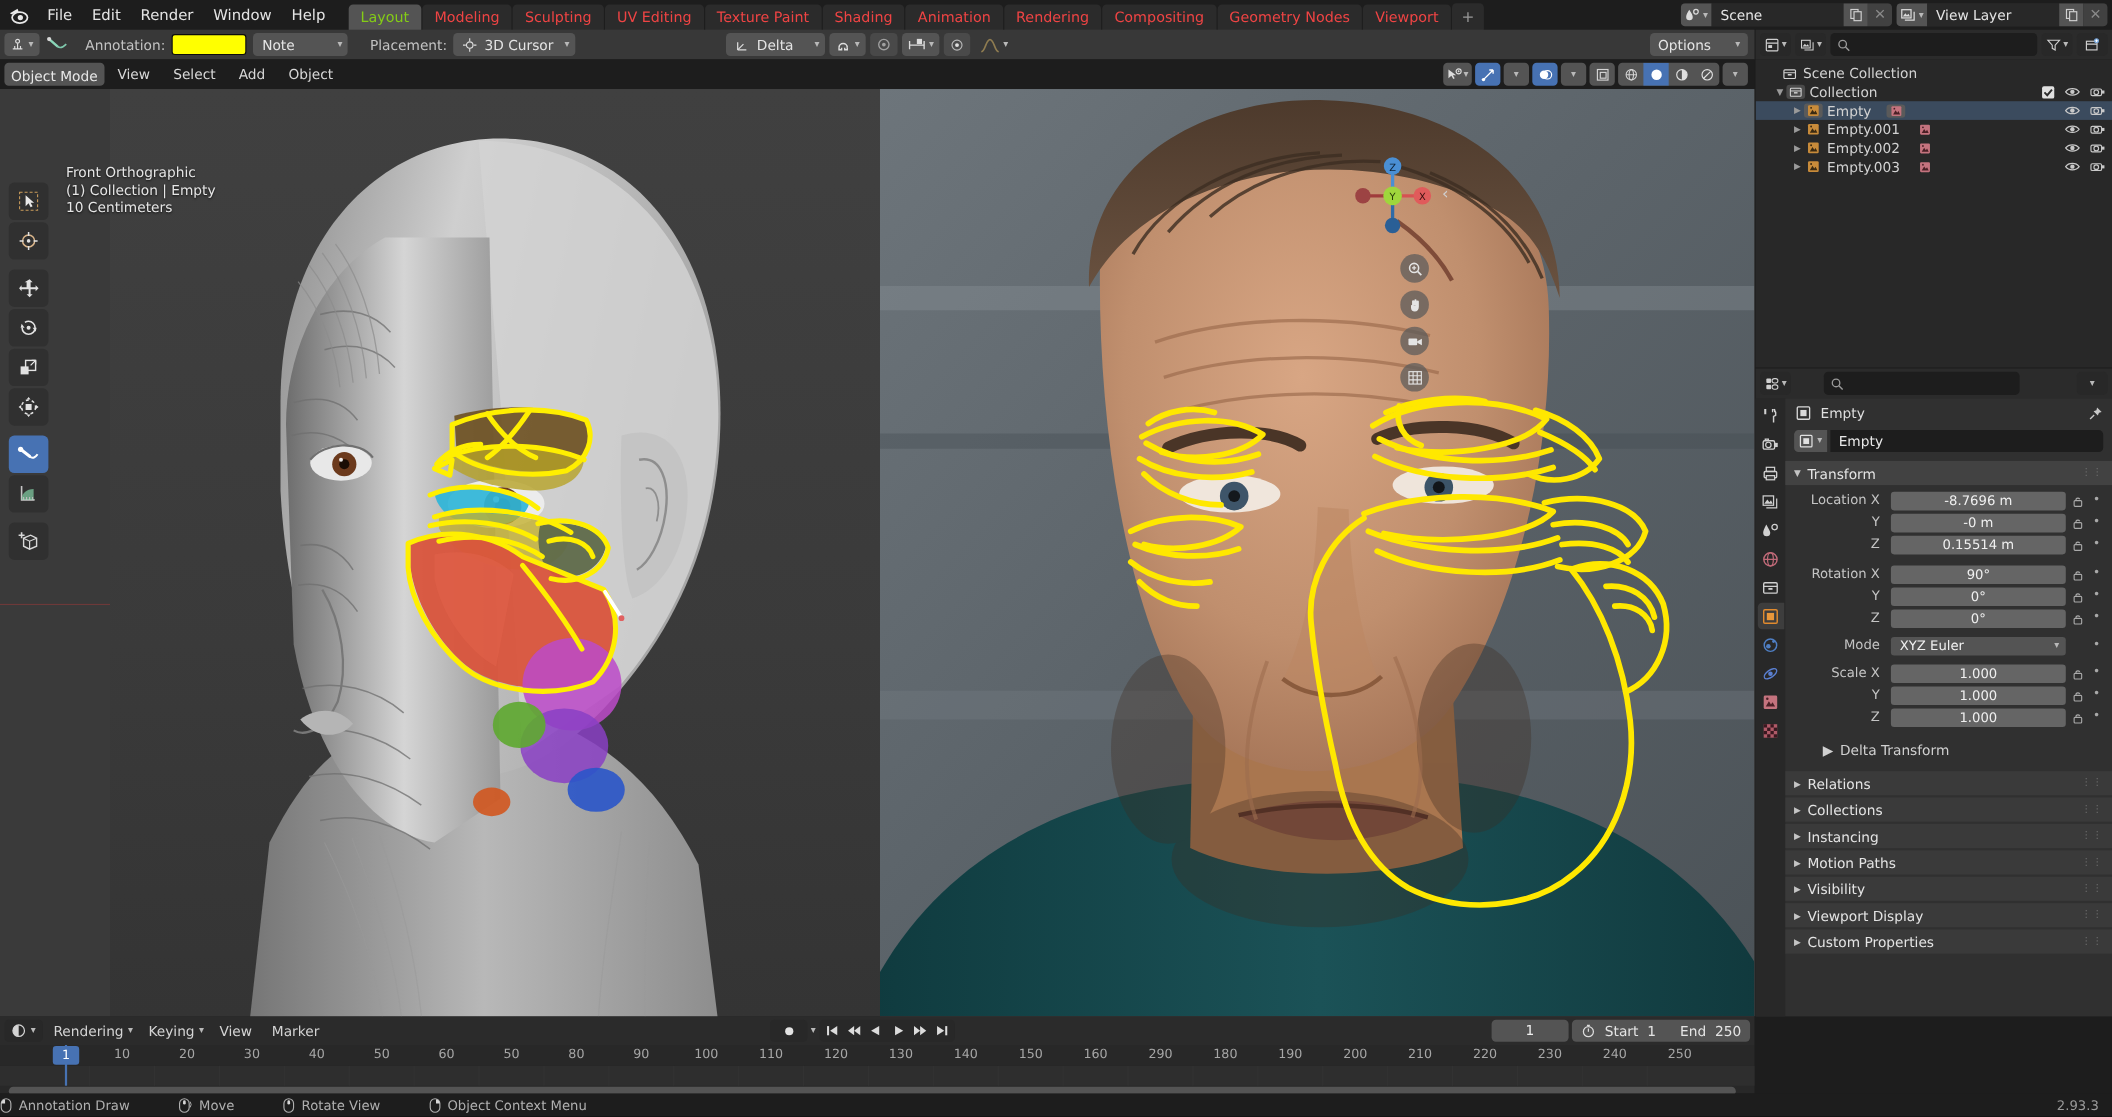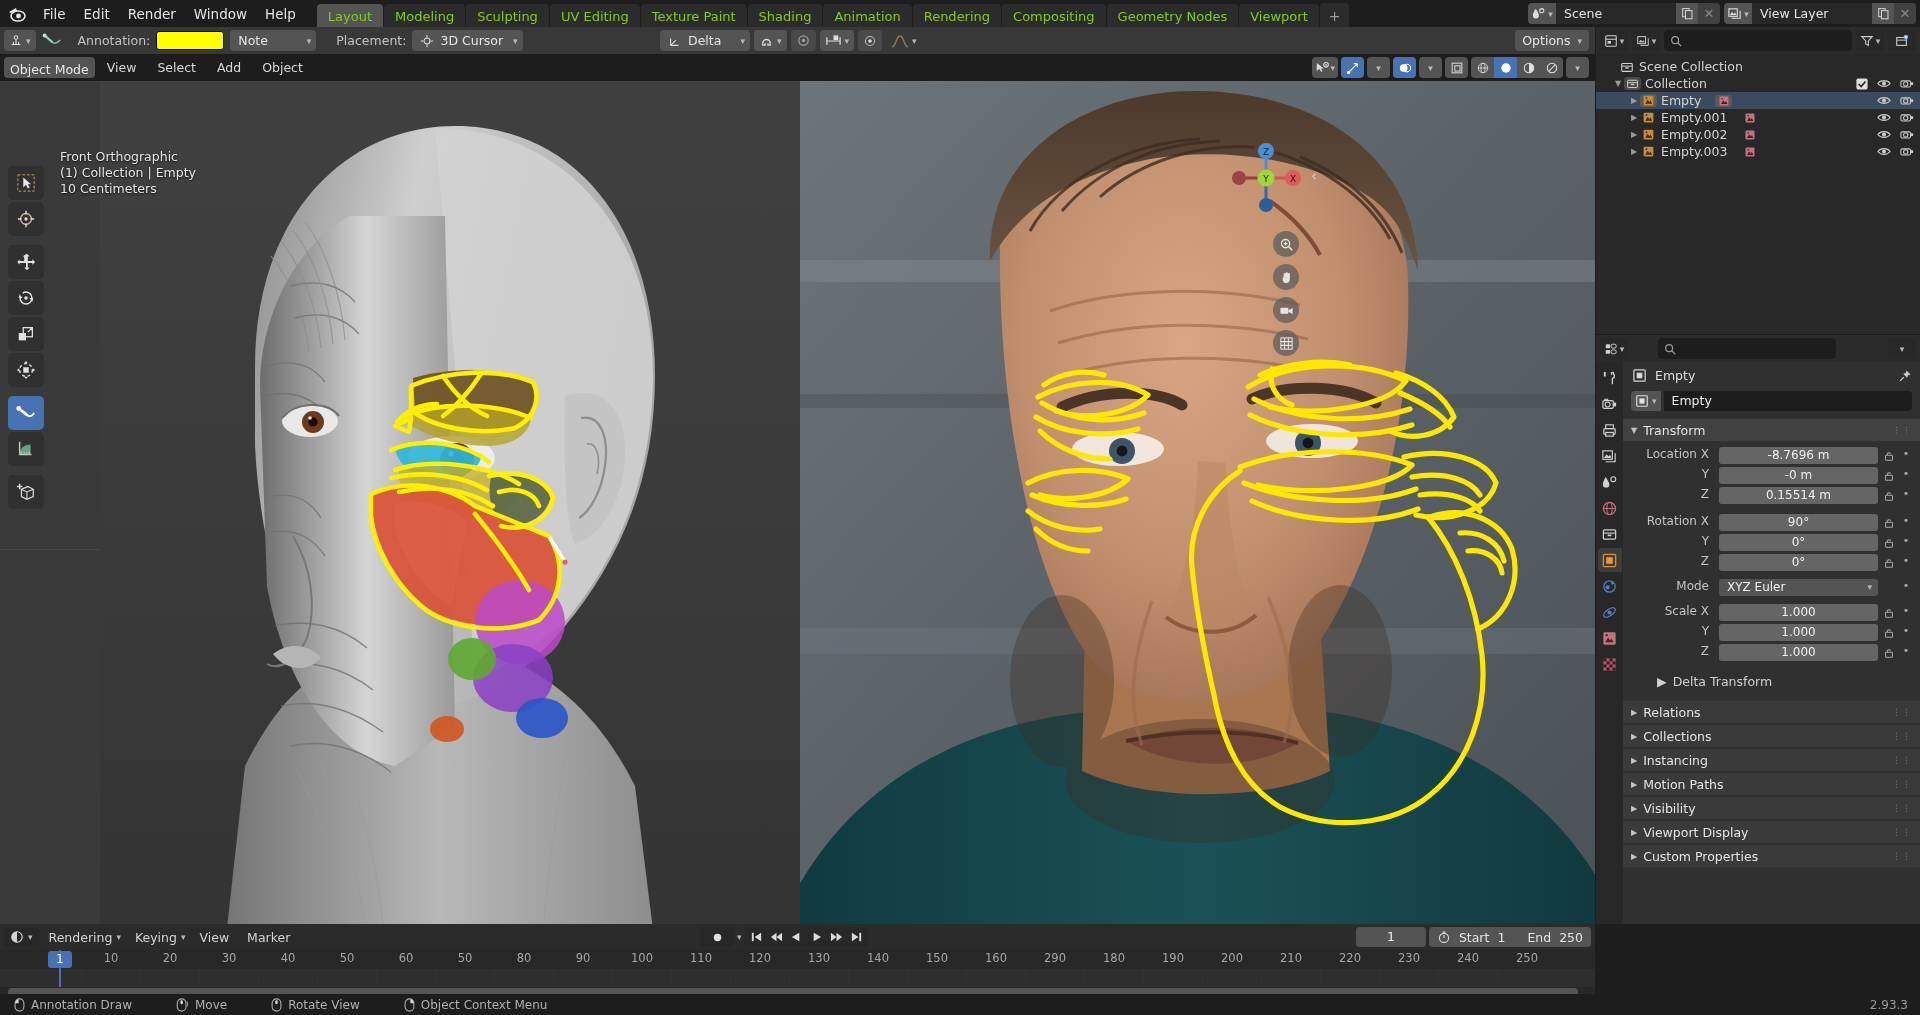--- a/index.html
+++ b/index.html
@@ -16,21 +16,21 @@
   .topbar{
     position:absolute; left:0; top:0; width:1920px; height:27px;
     background:#1d1d1d; display:flex; align-items:center; gap:0; padding-left:6px;
   }
   .blender-logo{ width:22px; height:22px; display:flex; align-items:center; justify-content:center; margin-right:6px;}
   .menu-item{
     padding:3px 9px; font-size:13.5px; color:#e4e4e4; border-radius:3px; white-space:nowrap;
   }
   .ws-tabs{ display:flex; align-items:center; margin-left:12px; gap:1px; height:27px;}
   .ws-tab{
-    padding:5px 11px 6px; font-size:13px; color:#84cc16; background:#2b2b2b;
+    padding:5px 11px 6px; font-size:13px; color:#ef4444; background:#2b2b2b;
     border-radius:4px 4px 0 0; white-space:nowrap; position:relative; top:3px;
   }
   .ws-tab.active{ background:#545454; color:#84cc16; }
   .ws-tab.plus{ background:#2b2b2b; color:#989898; padding:5px 9px 6px; font-size:14px;}
   .topbar-right{
     position:absolute; right:4px; top:2px; display:flex; align-items:center; gap:4px; height:23px;
   }
   .id-block{
     display:flex; align-items:center; height:21px; background:#282828; border-radius:4px; overflow:hidden;
   }
@@ -54,21 +54,21 @@
   .hdr-flat{ background:transparent; }
   .lbl{ color:#c3c3c3; font-size:12.5px; padding:0 6px 0 10px; white-space:nowrap;}
   .swatch{ width:68px; height:19px; background:#ffff00; border:1px solid #0c0c0c; border-radius:3px; }
   .dropdown{
     display:flex; align-items:center; justify-content:space-between; height:21px; background:#545454;
     border-radius:4px; padding:0 5px 0 8px; gap:10px; color:#e4e4e4; font-size:12.5px; min-width:62px;
   }
   .caret{ font-size:9px; color:#b9b9b9; }
   .options-btn{
     position:absolute; right:6px; top:3px; height:21px; background:#545454; border-radius:4px;
-    display:flex; align-items:center; padding:0 7px; gap:7px; font-size:12.5px; color:#e4e4e4;
+    display:flex; align-items:center; padding:0 7px; gap:22px; font-size:12.5px; color:#e4e4e4;
   }
 
   
   .tool-header{
     position:absolute; left:0; top:54px; width:1595px; height:27px;
     background:#1d1d1d; display:flex; align-items:center; padding-left:4px; gap:3px;
   }
   .mode-btn{
     display:flex; align-items:center; height:21px; background:#545454; border-radius:4px;
     padding:0 6px; gap:5px; font-size:12.5px; color:#e8e8e8;flex-direction:column;
@@ -221,21 +221,21 @@
   .playhead{ position:absolute; top:0; width:2px; height:37px; background:#4772b3;}
   .playhead-lbl{
     position:absolute; top:1px; height:17px; min-width:24px; background:#4772b3; border-radius:3px;
     color:#fff; font-size:11.5px; text-align:center; line-height:17px; transform:translateX(-50%);
   }
   .tl-scroll{ position:absolute; left:8px; top:38px; width:1570px; height:8px; background:#545454; border-radius:4px;}
 
   
   .statusbar{
     position:absolute; left:0; top:994px; width:1920px; height:21px; background:#1d1d1d;
-    display:flex; align-items:center; padding-left:14px; gap:0; font-size:12px; color:#b0b0b0;
+    display:flex; align-items:center; gap:0; font-size:12px; color:#b0b0b0;
   }
   .sb-item{ display:flex; align-items:center; gap:6px; margin-right:44px;}
   .sb-ver{ position:absolute; right:12px; font-size:12px; color:#9a9a9a;}
   .mouse-ico{ display:inline-block; }
 
   svg{ display:block; }
 </style>
 </head>
 <body>
 

